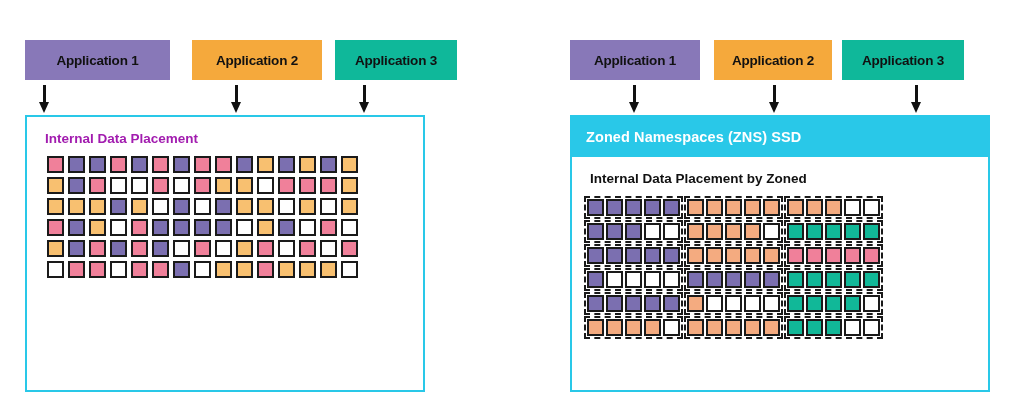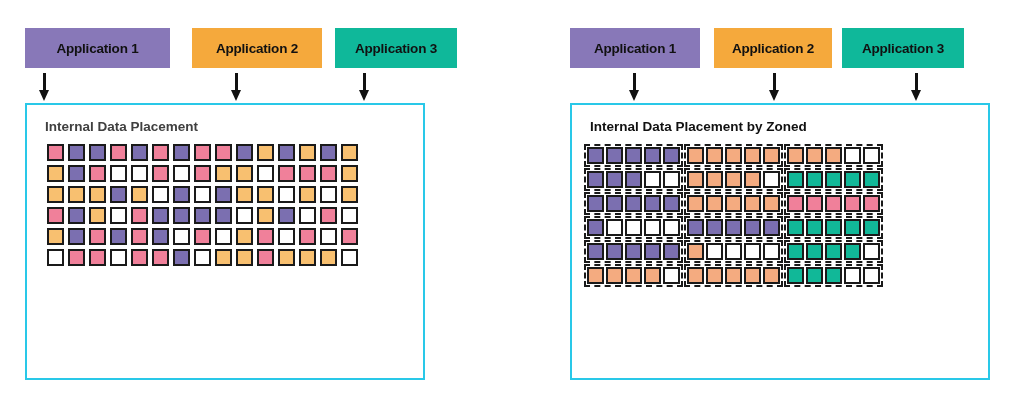--- a/index.html
+++ b/index.html
@@ -1,19 +1,19 @@
 <!DOCTYPE html>
 <html><head>
 <meta charset="utf-8">
 <style>
   html,body{margin:0;padding:0;background:#ffffff;}
   body{width:1016px;height:416px;position:relative;overflow:hidden;
        font-family:"Liberation Sans",sans-serif;}
 
-  .panel-wrap{position:absolute;top:0;height:352px;}
+  .panel-wrap{position:absolute;top:12px;height:352px;}
   #panel-left{left:0;width:460px;}
   #panel-right{left:545px;width:470px;}
 
   
   .apps-row{position:absolute;top:28px;left:25px;display:flex;align-items:flex-start;}
   .app-box{height:40px;display:flex;align-items:center;justify-content:center;
            color:#111111;font-weight:bold;font-size:13.5px;letter-spacing:-.2px;
            box-sizing:border-box;padding:0 10px;}
 
   
@@ -70,21 +70,21 @@
     <div class="stem"></div>
     <div class="head"></div>
   </div>
   <div class="arrow" style="left:359px;top:73px;">
     <div class="stem"></div>
     <div class="head"></div>
   </div>
 
   <div class="ssd" style="left: 25px; top: 103px; width: 400px; height: 277px; border-color: rgb(41, 200, 232);">
     <div class="ssd-body">
-      <div class="ssd-sub" style="color: #404040;">Internal Data Placement</div>
+      <div class="ssd-sub" style="color: #a21caf;">Internal Data Placement</div>
       <div class="grid" id="grid-left">
           <div class="grid-row">
             <div class="cell" style="background: rgb(240, 128, 154); border-color: rgb(26, 26, 26);"></div>
             <div class="cell" style="background: rgb(123, 111, 176); border-color: rgb(26, 26, 26);"></div>
             <div class="cell" style="background: rgb(123, 111, 176); border-color: rgb(26, 26, 26);"></div>
             <div class="cell" style="background: rgb(240, 128, 154); border-color: rgb(26, 26, 26);"></div>
             <div class="cell" style="background: rgb(123, 111, 176); border-color: rgb(26, 26, 26);"></div>
             <div class="cell" style="background: rgb(240, 128, 154); border-color: rgb(26, 26, 26);"></div>
             <div class="cell" style="background: rgb(123, 111, 176); border-color: rgb(26, 26, 26);"></div>
             <div class="cell" style="background: rgb(240, 128, 154); border-color: rgb(26, 26, 26);"></div>
@@ -207,20 +207,23 @@
   <div class="arrow" style="left:224px;top:73px;">
     <div class="stem"></div>
     <div class="head"></div>
   </div>
   <div class="arrow" style="left:366px;top:73px;">
     <div class="stem"></div>
     <div class="head"></div>
   </div>
 
   <div class="ssd" style="left: 25px; top: 103px; width: 420px; height: 277px; border-color: rgb(41, 200, 232);">
+    <div class="ssd-head" style="background: rgb(41, 200, 232); color: rgb(255, 255, 255);">
+      <span>Zoned Namespaces (ZNS) SSD</span>
+    </div>
     <div class="ssd-body">
       <div class="ssd-sub" style="color: rgb(17, 17, 17);">Internal Data Placement by Zoned</div>
       <div class="grid" id="grid-right">
           <div class="grid-row">
             <div class="zone-seg">
               <div class="cell" style="background: rgb(123, 111, 176); border-color: rgb(26, 26, 26);"></div>
               <div class="cell" style="background: rgb(123, 111, 176); border-color: rgb(26, 26, 26);"></div>
               <div class="cell" style="background: rgb(123, 111, 176); border-color: rgb(26, 26, 26);"></div>
               <div class="cell" style="background: rgb(123, 111, 176); border-color: rgb(26, 26, 26);"></div>
               <div class="cell" style="background: rgb(123, 111, 176); border-color: rgb(26, 26, 26);"></div>

